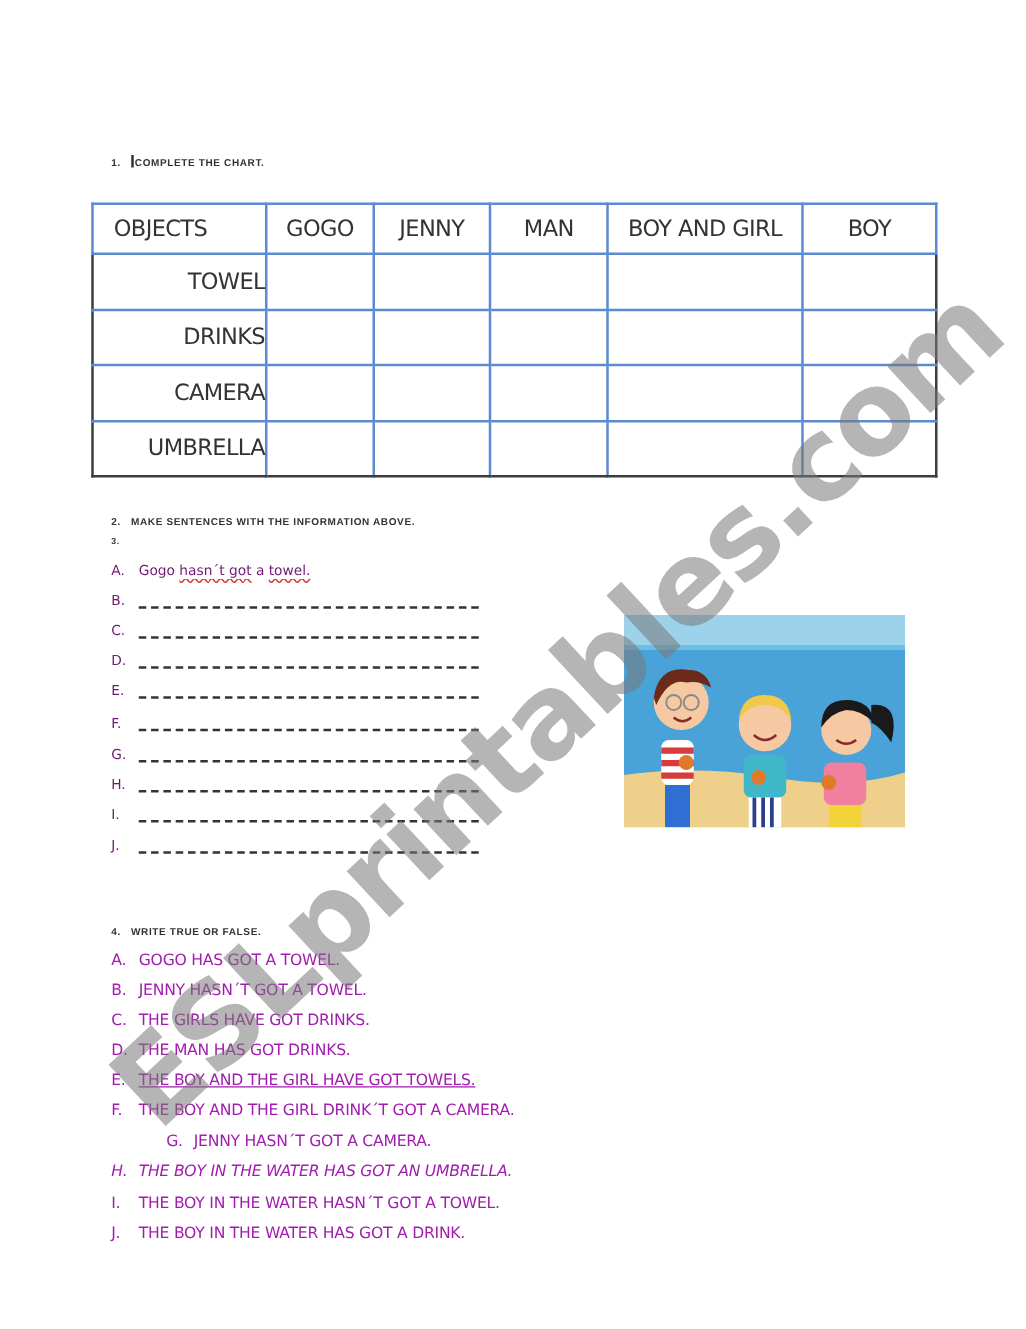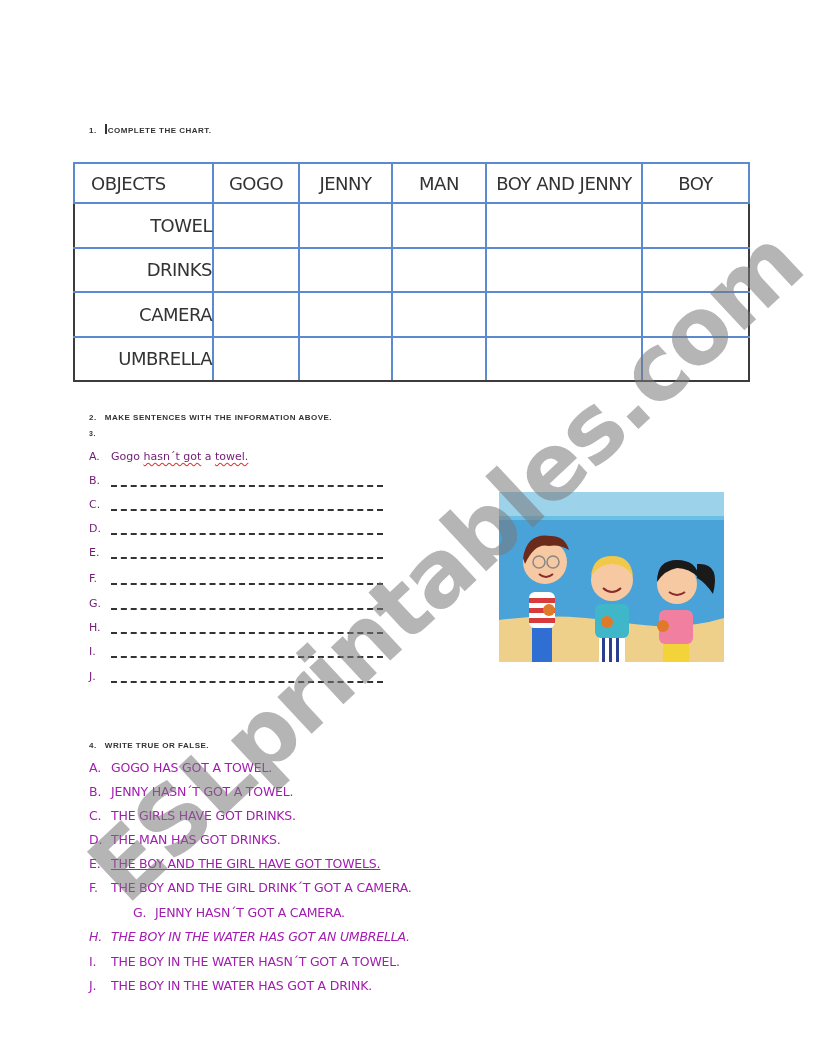--- a/index.html
+++ b/index.html
@@ -75,21 +75,21 @@
       <col style="width:94px">
       <col style="width:156px">
       <col style="width:107px">
   </colgroup>
   <tbody>
       <tr>
     <th>OBJECTS</th>
     <th>GOGO</th>
     <th>JENNY</th>
     <th>MAN</th>
-    <th>BOY AND JENNY</th>
+    <th>BOY AND GIRL</th>
     <th>BOY</th>
   </tr>
   <tr>
     <td>TOWEL</td>
     <td></td>
     <td></td>
     <td></td>
     <td></td>
     <td></td>
   </tr>

